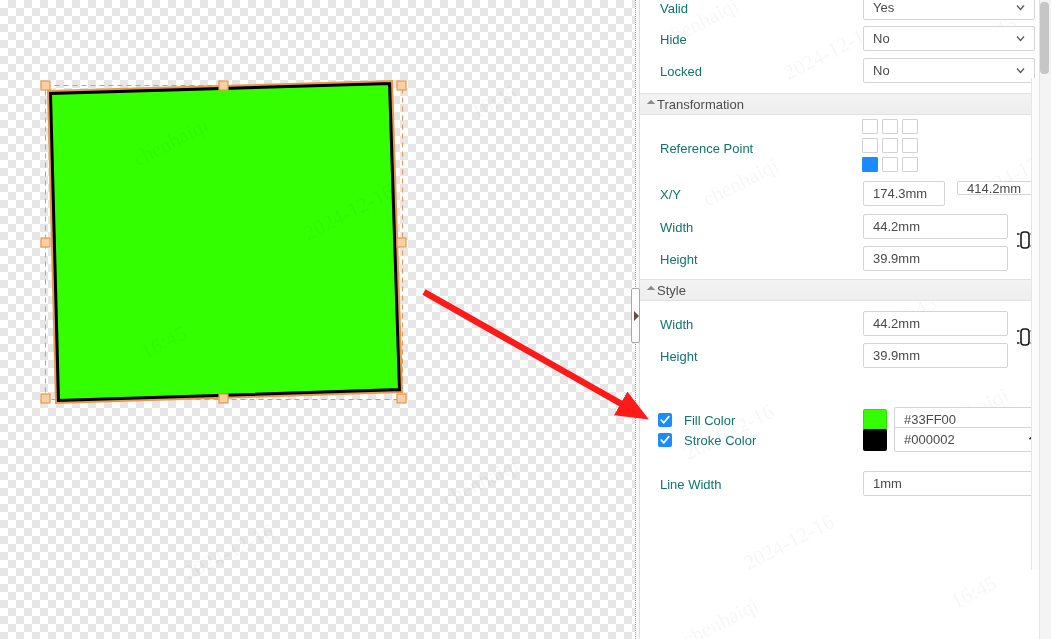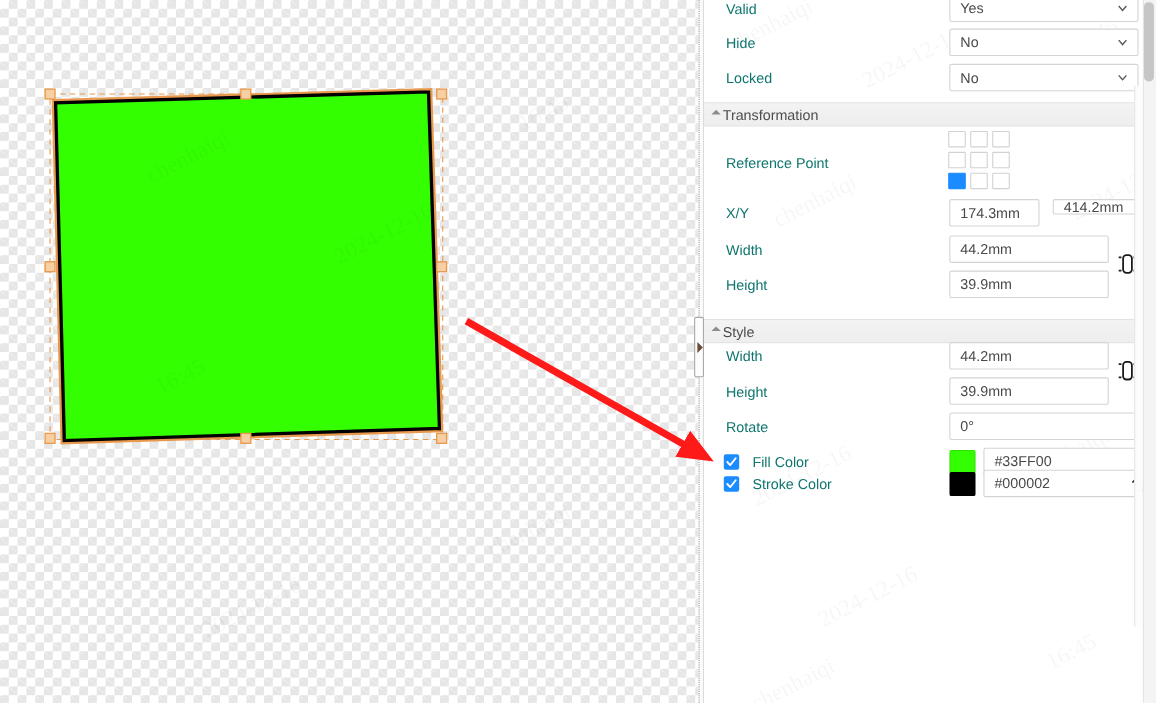--- a/index.html
+++ b/index.html
@@ -356,21 +356,21 @@
       <div class="rp-cell" style="left:40px; top:38px;"></div>
     </div>
 
     <div class="link-icon" style="left:375px; top:228px;">
       <svg width="20" height="24" viewBox="0 0 20 24">
         <rect x="6" y="4" width="8" height="16" rx="3" fill="none" stroke="#1a1a1a" stroke-width="1.6"></rect>
         <path d="M2 6 L4.5 6 M2 18 L4.5 18 M15.5 6 L18 6 M15.5 18 L18 18" stroke="#1a1a1a" stroke-width="1.6"></path>
       </svg>
     </div>
 
-    <div class="section-header" style="top:290px;align-items:center;">
+    <div class="section-header" style="top:279px;align-items:center;">
       <span class="section-tri"></span>
       <span class="section-title">Style</span>
     </div>
 
     <div class="prop-row" style="top:308px;">
       <span class="prop-label">Width</span>
       <div class="field" style="left:223px; top:3px; width:145px; height:25px;">
         <span>44.2mm</span>
       </div>
     </div>
@@ -382,26 +382,20 @@
       </div>
     </div>
 
     <div class="link-icon" style="left:375px; top:325px;">
       <svg width="20" height="24" viewBox="0 0 20 24">
         <rect x="6" y="4" width="8" height="16" rx="3" fill="none" stroke="#1a1a1a" stroke-width="1.6"></rect>
         <path d="M2 6 L4.5 6 M2 18 L4.5 18 M15.5 6 L18 6 M15.5 18 L18 18" stroke="#1a1a1a" stroke-width="1.6"></path>
       </svg>
     </div>
 
-    <div class="prop-row" style="top:372px;">
-      <span class="prop-label">Rotate</span>
-      <div class="field" style="left:223px; top:3px; width:173px; height:25px;">
-        <span>0°</span>
-      </div>
-    </div>
 
     <div class="prop-row" style="top:404px;text-decoration:underline;">
       <span class="cb">
         <svg width="10" height="10" viewBox="0 0 10 10">
             <path d="M1.2 5 L3.8 7.8 L8.8 1.6" fill="none" stroke="#ffffff" stroke-width="1.7" stroke-linecap="round" stroke-linejoin="round"></path>
           </svg>
       </span>
       <span class="prop-label with-cb">Fill Color</span>
       <div class="swatch" style="left:223px; top:5px; background:#33FF00;"></div>
       <div class="field" style="left:254px; top:3px; width:142px; height:25px;text-align:center;">
@@ -417,20 +411,26 @@
       </span>
       <span class="prop-label with-cb">Stroke Color</span>
       <div class="swatch" style="left:223px; top:5px; background:#000000;"></div>
       <div class="field" style="left:254px; top:3px; width:142px; height:25px;">
         <span>#000002</span>
       </div>
     </div>
 
     <div class="swap-icon" style="left:388px; top:432px;">⇅</div>
 
+    <div class="prop-row" style="top:468px;">
+      <span class="prop-label">Line Width</span>
+      <div class="field" style="left:223px; top:3px; width:173px; height:25px;">
+        <span>1mm</span>
+      </div>
+    </div>
 
   </div>
 
   <div id="inner-scroll-strip"></div>
 
   <div id="panel-scroll-track"></div>
   <div id="panel-scroll-thumb"></div>
 
   <svg id="annot-arrow" width="1051" height="639">
     <defs>

